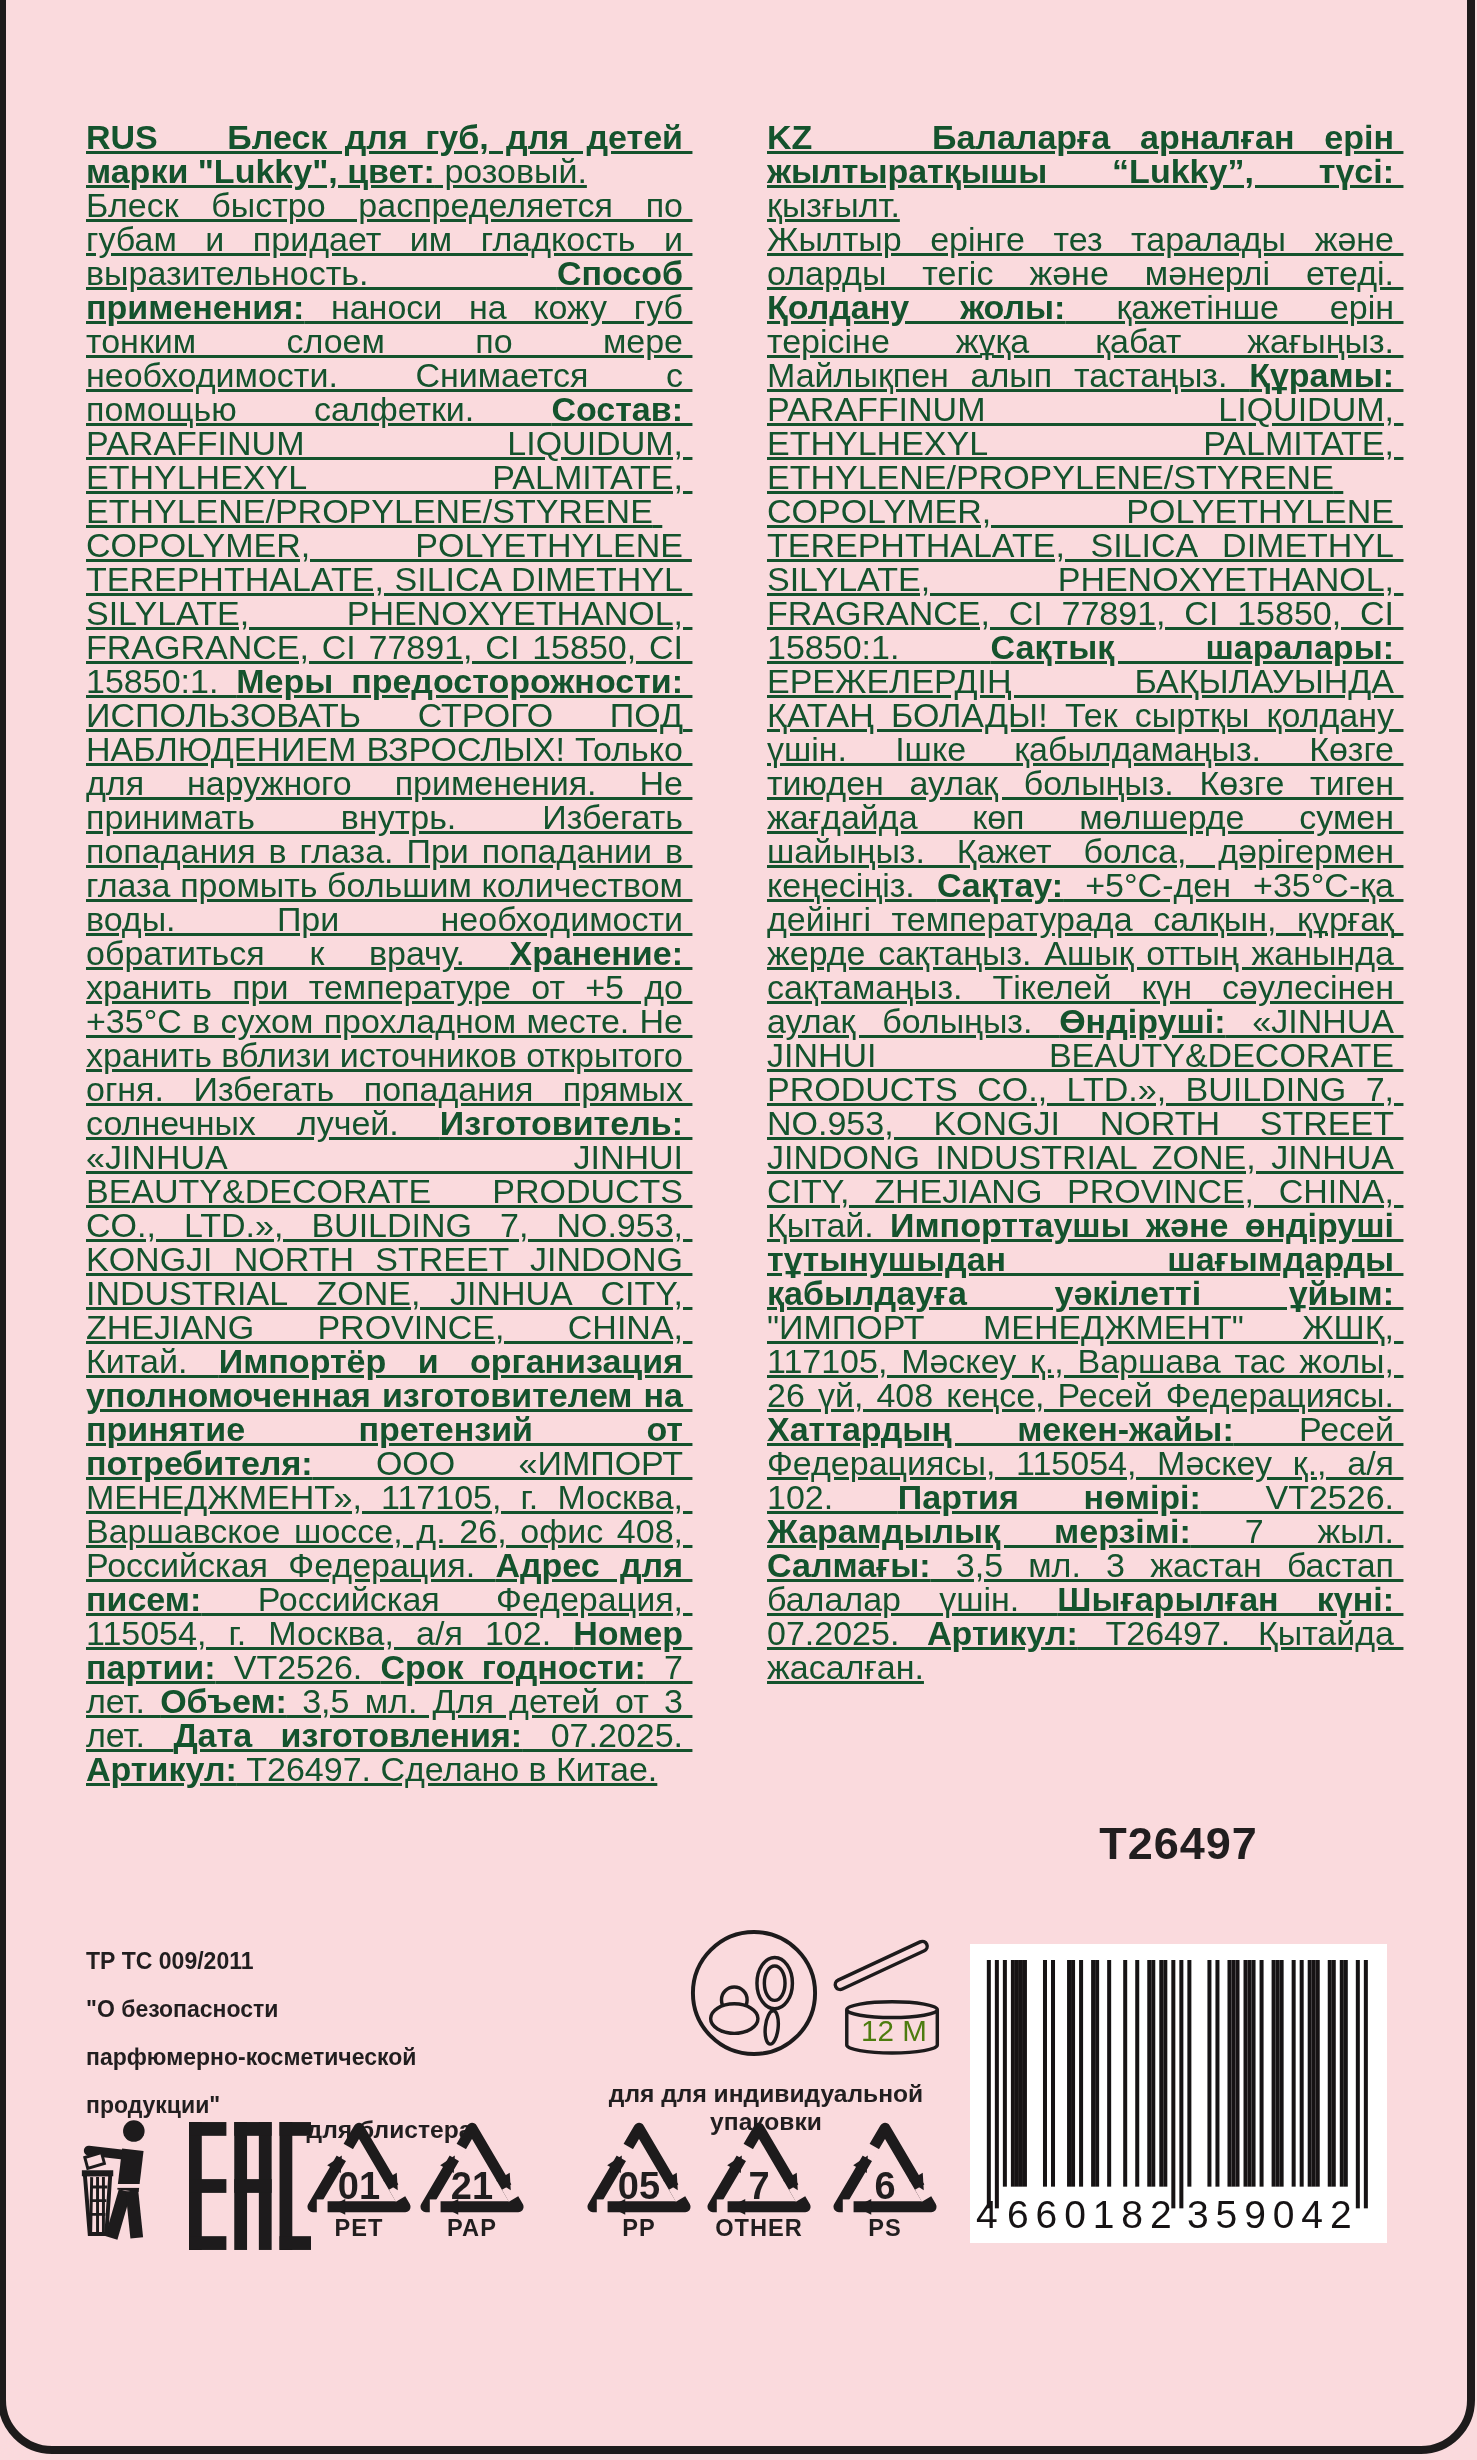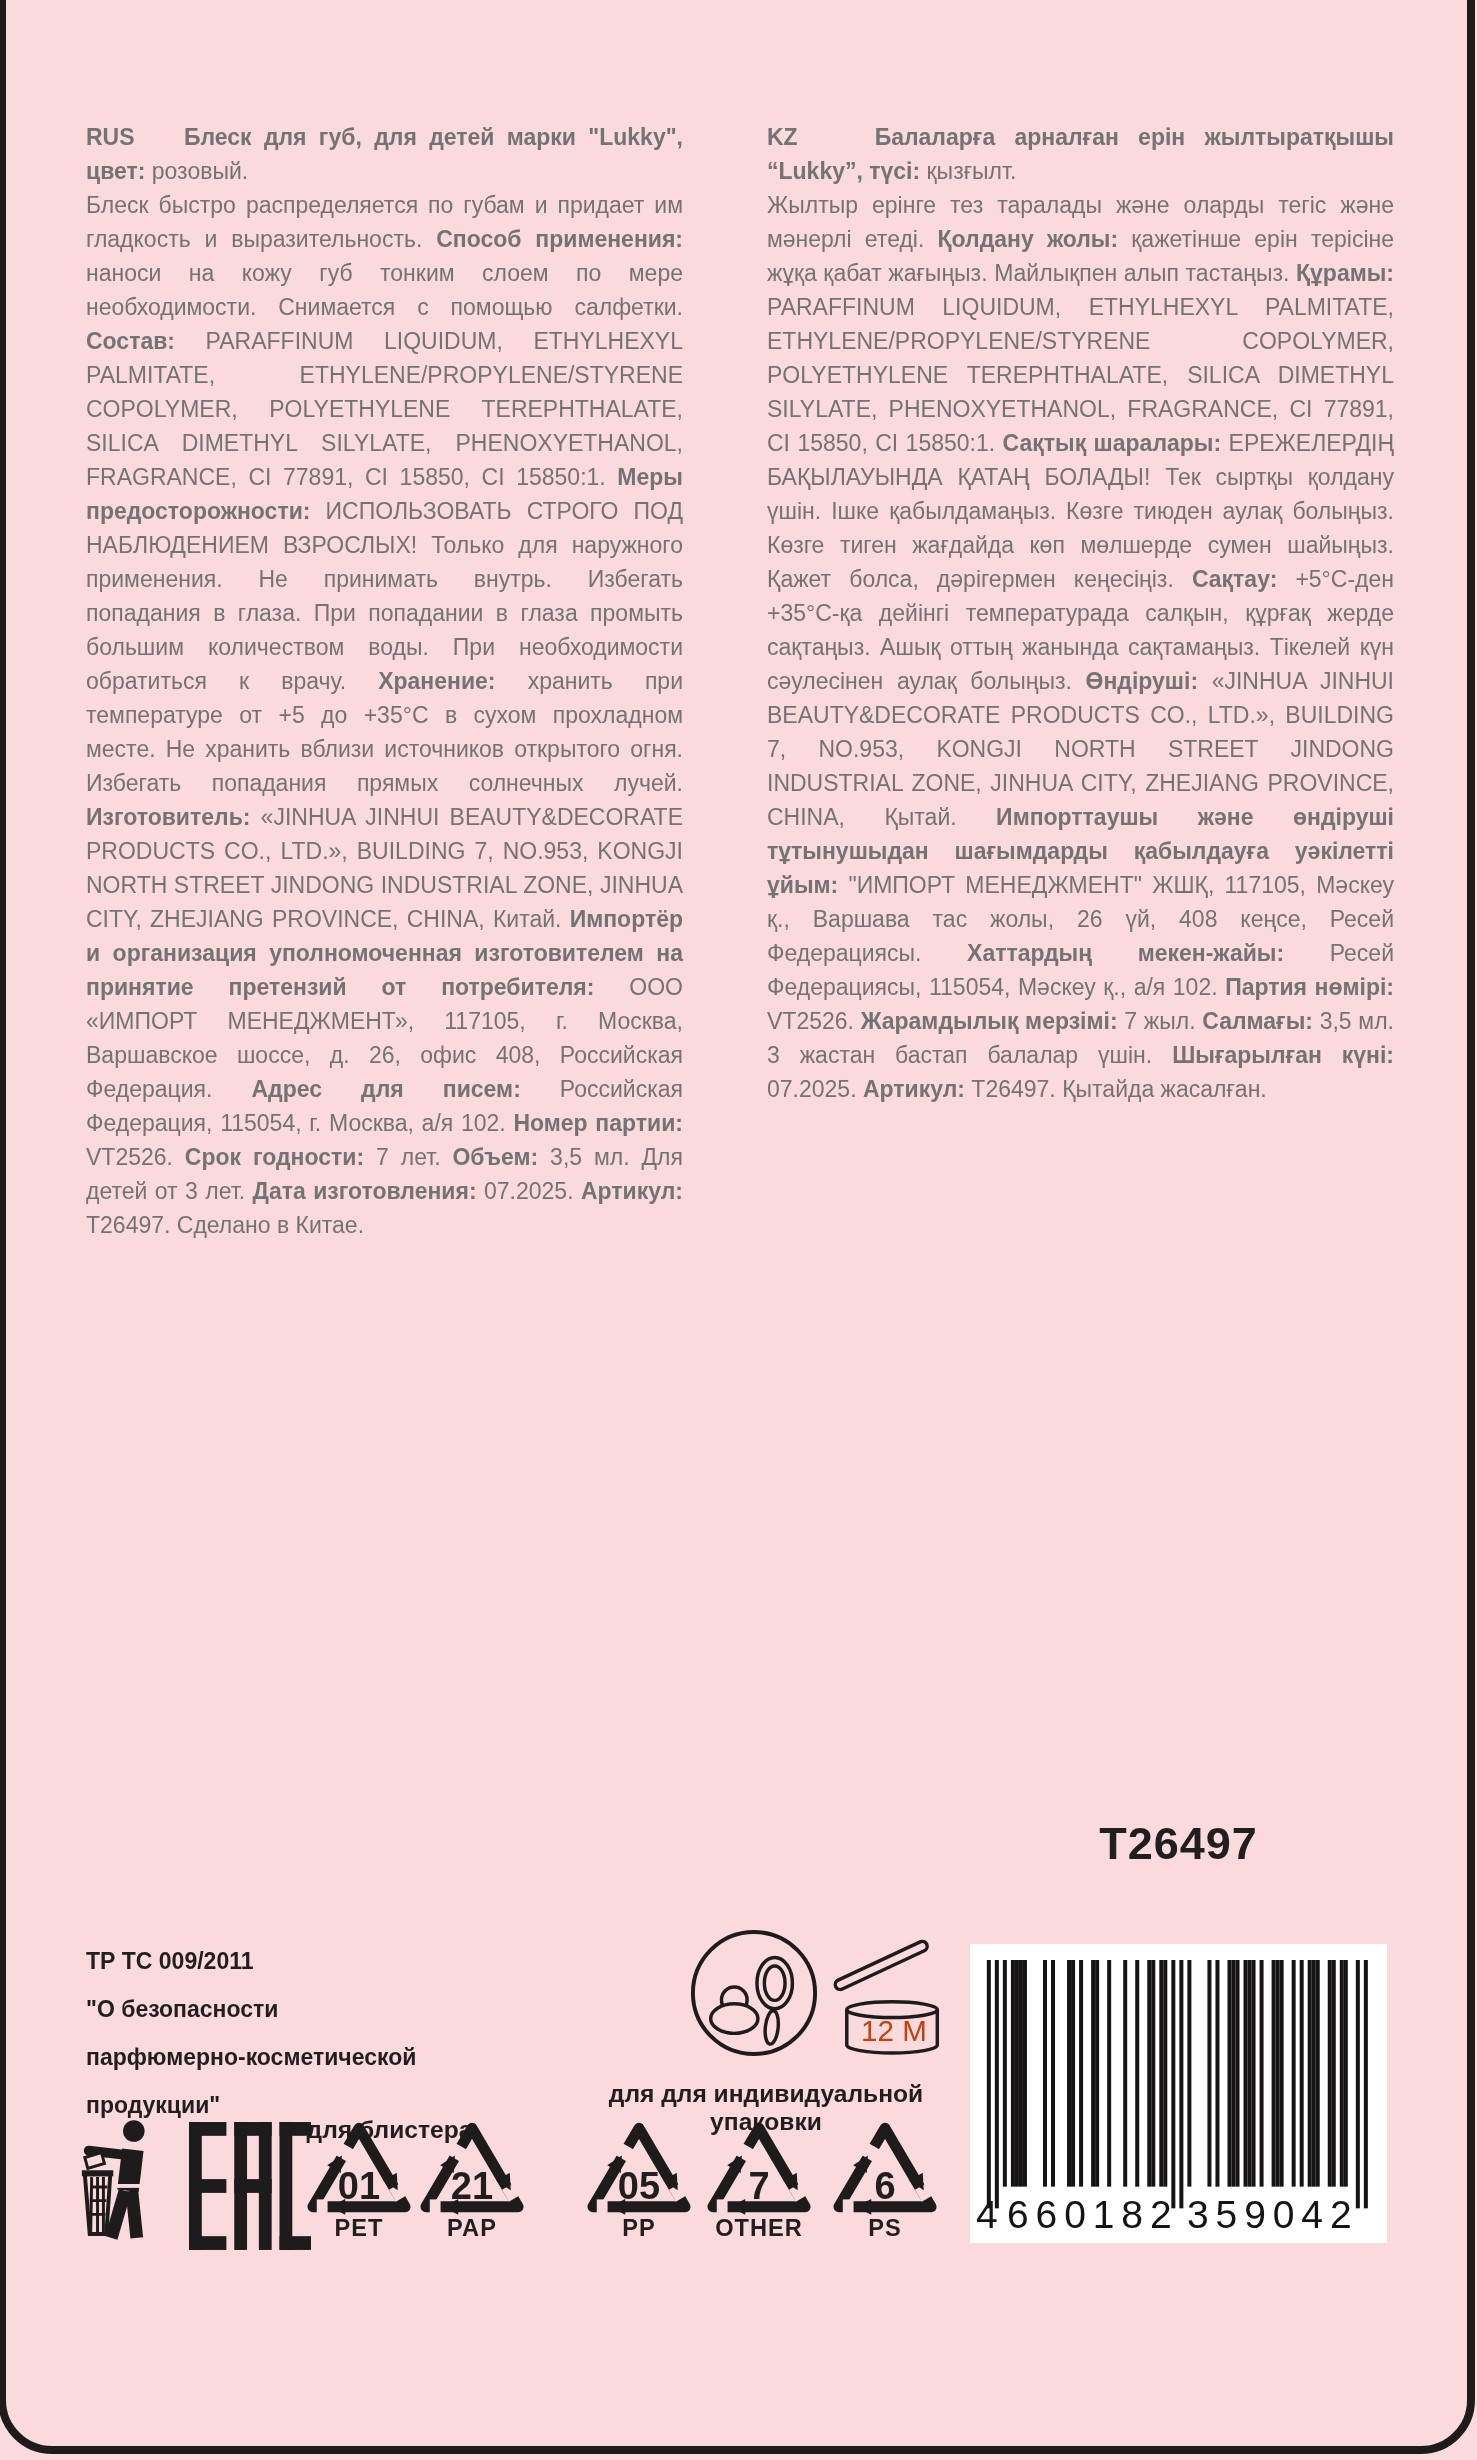--- a/index.html
+++ b/index.html
@@ -8,39 +8,39 @@
     background:#fadadd;
     font-family:"Liberation Sans",sans-serif;
     color:#211e1f;
   }
   #frame{
     position:absolute;left:-2px;right:3px;top:-69px;bottom:6.9px;
     border:8.9px solid #1d1b1b;border-radius:54px;pointer-events:none;
   }
   .col{
     position:absolute;top:120px;
-    font-size:23px;line-height:34px;text-align:justify;
-    white-space:pre-wrap;color:#737373;
+    font-size:34px;line-height:34px;text-align:justify;
+    white-space:pre-wrap;color:#14532d;text-decoration:underline;
   }
   .col b{font-weight:bold;}
   #rus-column{left:86px;width:597px;}
   #kz-column{left:767px;width:627px;}
 
   #trtc{
     position:absolute;left:86px;top:1937px;width:591px;
     font-weight:bold;font-size:23px;line-height:48px;white-space:pre-line;
   }
 
   
   #cosmetics-icon{position:absolute;left:688px;top:1927px;}
   
   #pao-icon{position:absolute;left:833px;top:1919px;width:123px;height:143px;}
   #pao-months{
     position:absolute;left:2px;top:95px;width:118px;text-align:center;
-    font-size:29.6px;color:#c2410c;
+    font-size:29.6px;color:#4d7c0f;
   }
 
   
   #article-number{
     position:absolute;left:970px;top:1818px;width:417px;text-align:center;
     font-weight:bold;font-size:45px;letter-spacing:1px;
   }
   #barcode-box{
     position:absolute;left:970px;top:1944px;width:417px;height:299px;background:#ffffff;
   }

